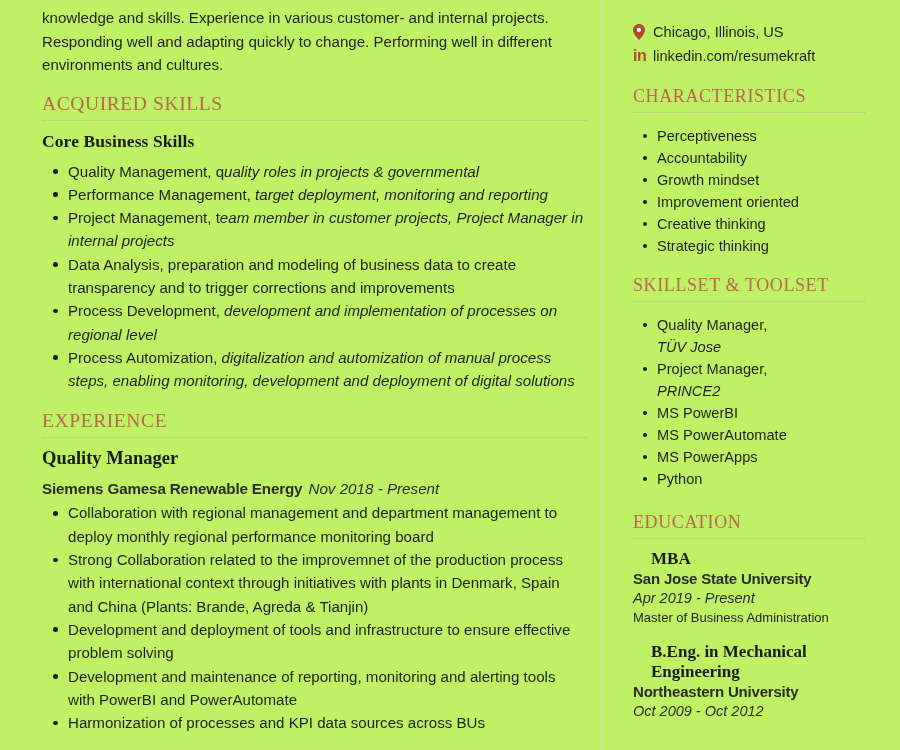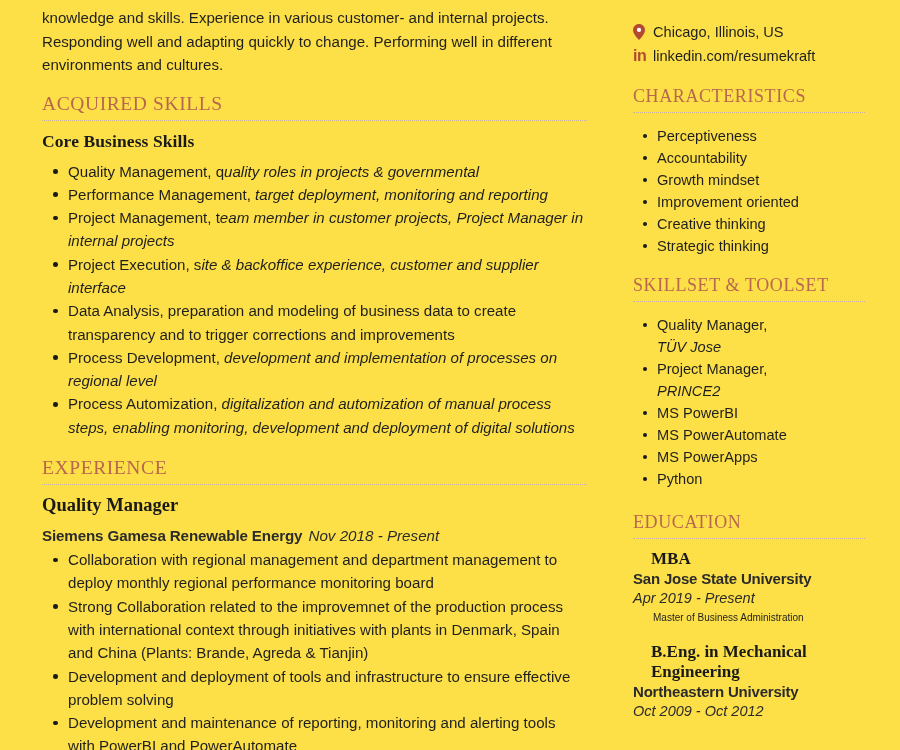--- a/index.html
+++ b/index.html
@@ -13,21 +13,21 @@
 
   body {
     font-family: "Liberation Sans", sans-serif;
     color: #2d2d2d;
   }
 
   #page {
     position: relative;
     width: 900px;
     height: 750px;
-    background: #fde047;
+    background: #bef264;
   }
 
   
   #col-divider {
     position: absolute;
     left: 601px;
     top: 0;
     width: 1px;
     height: 750px;
     background: #d6d6d6;
@@ -194,24 +194,23 @@
     color: #2b2b2b;
     letter-spacing: -0.2px;
   }
   .edu-dates {
     font-size: 14.5px;
     font-style: italic;
     line-height: 19px;
     color: #2b2b2b;
   }
   .edu-desc {
-    font-size: 10px;
+    font-size: 13px;
     line-height: 20px;
     color: #1f1f1f;
-    margin-left: 20px;
   }
 
   .sp-6  { height: 6px; }
   .sp-10 { height: 10px; }
   .sp-16 { height: 16px; }
   .sp-18 { height: 18px; }
   .sp-22 { height: 22px; }
 </style>
 </head>
 <body>
@@ -234,21 +233,20 @@
     <div class="sp-10"></div>
 
     <div class="subhead">Core Business Skills</div>
 
     <div class="sp-6"></div>
 
     <ul class="bullets" id="acquired-skills-list">
         <li><span>Quality Management, q</span><em>uality roles in projects &amp; governmental</em></li>
         <li><span>Performance Management, </span><em>target deployment, monitoring and reporting</em></li>
         <li><span>Project Management, t</span><em>eam member in customer projects, Project Manager in internal projects</em></li>
-        <li><span>Project Execution, s</span><em>ite &amp; backoffice experience, customer and supplier interface</em></li>
         <li><span>Data Analysis, preparation and modeling of business data to create transparency and to trigger corrections and improvements</span></li>
         <li><span>Process Development, </span><em>development and implementation of processes on regional level</em></li>
         <li><span>Process Automization, </span><em>digitalization and automization of manual process steps, enabling monitoring, development and deployment of digital solutions</em></li>
       </ul>
 
     <div class="sp-18"></div>
 
     <div class="section-title">EXPERIENCE</div>
     <div class="rule"></div>
 

